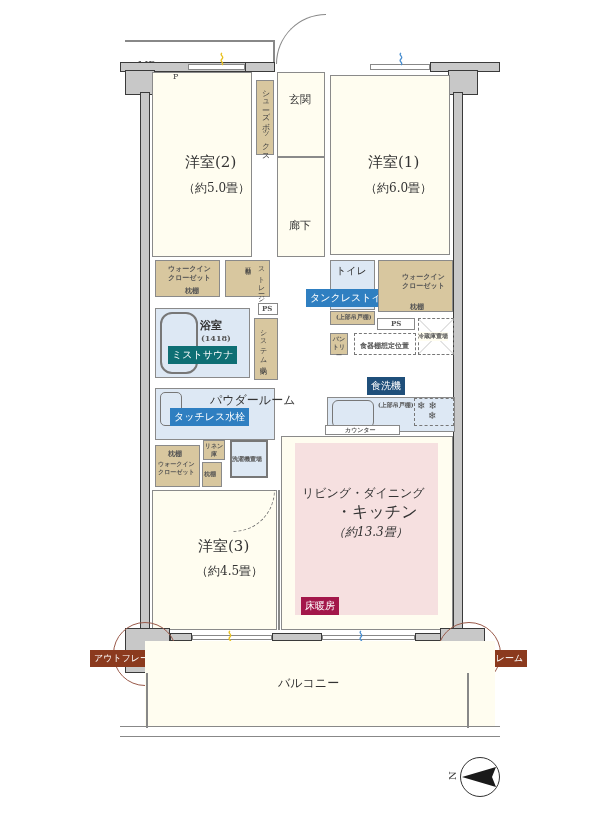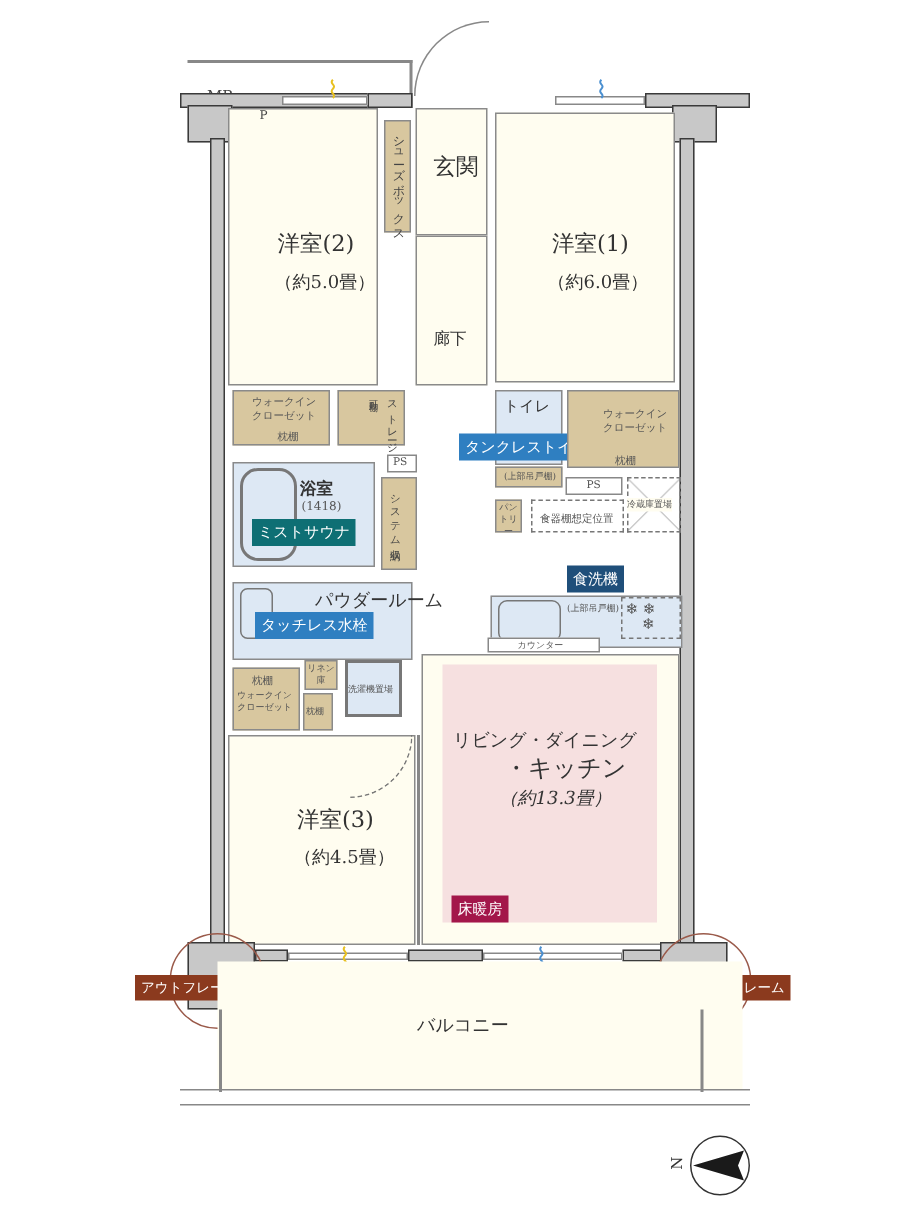--- a/index.html
+++ b/index.html
@@ -7,21 +7,21 @@
   .abs { position: absolute; }
   .wall { position: absolute; background: #c8c8c8; border: 1.5px solid #3a3a3a; }
   .room { position: absolute; background: #fffdf0; border: 1px solid #8a8a8a; }
   .wet { position: absolute; background: #dde8f4; border: 1px solid #8a8a8a; }
   .closet { position: absolute; background: #d8c79f; border: 1px solid #8a8a8a; }
   .ldk-area { position: absolute; background: #f6e0e0; }
   .lbl { position: absolute; color: #333; text-align: center; white-space: nowrap; }
   .room-name { font-size: 15px; }
   .room-size { font-size: 12px; }
   .small { font-size: 8px; color: #444; }
-  .tiny { font-size: 7px; color: #555; }
+  .tiny { font-size: 7px; color: #555; font-weight: bold; }
   .vtext { writing-mode: vertical-rl; font-size: 8px; color: #444; letter-spacing: 1px; }
   .badge { position: absolute; color: #fff; font-family: "DejaVu Sans", sans-serif; font-size: 10px; padding: 2px 4px; white-space: nowrap; }
   .badge-teal { background: #0e6f74; }
   .badge-blue { background: #2f7fc1; }
   .badge-navy { background: #1f4f7a; }
   .badge-red { background: #a3174a; }
   .badge-brown { background: #8b3a1e; font-size: 9px; }
   .dash { position: absolute; border: 1px dashed #777; }
   .frame-circle { position: absolute; border: 1.5px solid #9a5a4a; border-radius: 50%; }
   .line { position: absolute; background: #888; }
@@ -49,21 +49,21 @@
 
 <div class="room" style="left:152px;top:72px;width:100px;height:185px;"></div>
 <div class="lbl small" style="left:173px;top:72px;">P</div>
 <div class="lbl room-name" style="left:185px;top:153px;">洋室(2)</div>
 <div class="lbl room-size" style="left:183px;top:180px;">（約5.0畳）</div>
 
 <div class="closet" style="left:256px;top:80px;width:18px;height:75px;"></div>
 <div class="abs vtext" style="left:259px;top:85px;">シューズボックス</div>
 
 <div class="room" style="left:277px;top:72px;width:48px;height:85px;"></div>
-<div class="lbl" style="left:289px;top:102px;font-size:15px;">玄関</div>
+<div class="lbl" style="left:289px;top:92px;font-size:11px;">玄関</div>
 <div class="room" style="left:277px;top:157px;width:48px;height:100px;"></div>
 <div class="lbl" style="left:289px;top:218px;font-size:11px;">廊下</div>
 
 <div class="room" style="left:330px;top:75px;width:120px;height:180px;"></div>
 <div class="lbl room-name" style="left:368px;top:153px;">洋室(1)</div>
 <div class="lbl room-size" style="left:365px;top:180px;">（約6.0畳）</div>
 
 <div class="closet" style="left:155px;top:260px;width:65px;height:37px;"></div>
 <div class="lbl tiny" style="left:168px;top:264px;white-space:pre;line-height:9px;">ウォークイン
 クローゼット</div>
@@ -99,21 +99,21 @@
 <div class="lbl tiny" style="left:391px;top:319px;">PS</div>
 
 <div class="closet" style="left:330px;top:333px;width:18px;height:22px;"></div>
 <div class="lbl tiny" style="left:331px;top:335px;white-space:normal;width:16px;font-size:6px;line-height:8px;">パントリー</div>
 
 <div class="dash" style="left:354px;top:333px;width:62px;height:22px;"></div>
 <div class="lbl tiny" style="left:360px;top:341px;">食器棚想定位置</div>
 <div class="dash" style="left:418px;top:318px;width:36px;height:37px;background:linear-gradient(45deg,transparent 49%,#999 50%,transparent 51%),linear-gradient(-45deg,transparent 49%,#999 50%,transparent 51%);"></div>
 <div class="lbl tiny" style="left:418px;top:332px;font-size:6px;background:#fffdf0;">冷蔵庫置場</div>
 
-<div class="badge badge-navy" style="left:378px;top:377px;">食洗機</div>
+<div class="badge badge-navy" style="left:367px;top:377px;">食洗機</div>
 
 <div class="wet" style="left:327px;top:397px;width:128px;height:35px;"></div>
 <div class="abs" style="left:332px;top:400px;width:42px;height:28px;border:1.5px solid #777;border-radius:6px;"></div>
 <div class="lbl tiny" style="left:378px;top:401px;font-size:6px;">(上部吊戸棚)</div>
 <div class="dash" style="left:414px;top:398px;width:40px;height:28px;"></div>
 <div class="lbl" style="left:417px;top:400px;font-size:10px;color:#555;">❄ ❄</div>
 <div class="lbl" style="left:428px;top:410px;font-size:10px;color:#555;">❄</div>
 <div class="abs" style="left:325px;top:425px;width:75px;height:10px;border:1px solid #888;background:#fff;"></div>
 <div class="lbl tiny" style="left:345px;top:426px;font-size:6px;">カウンター</div>
 

